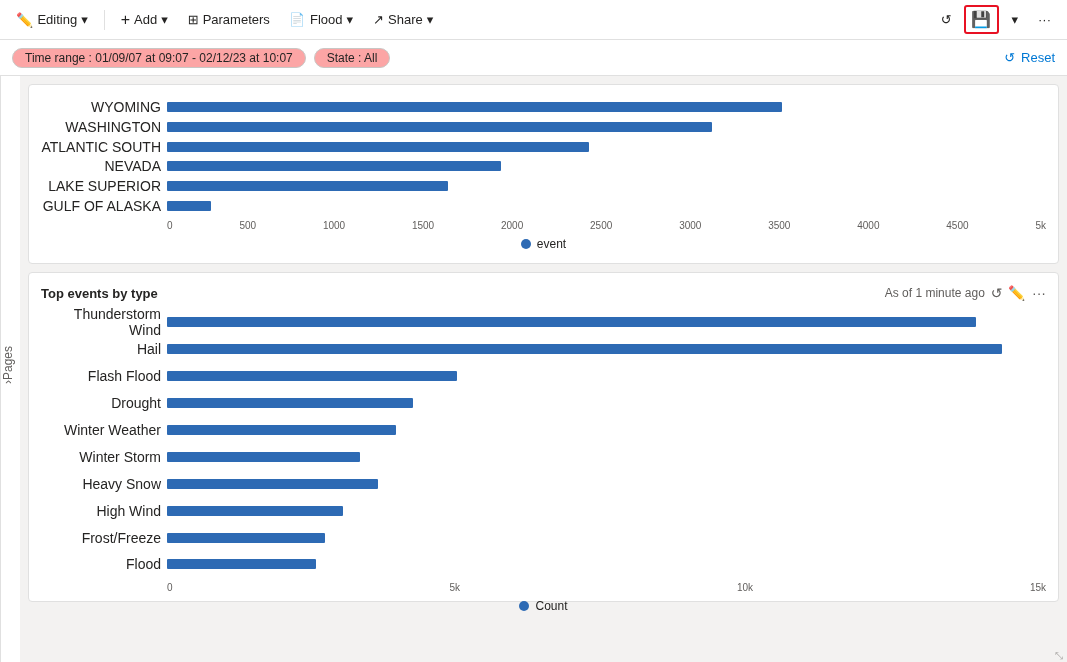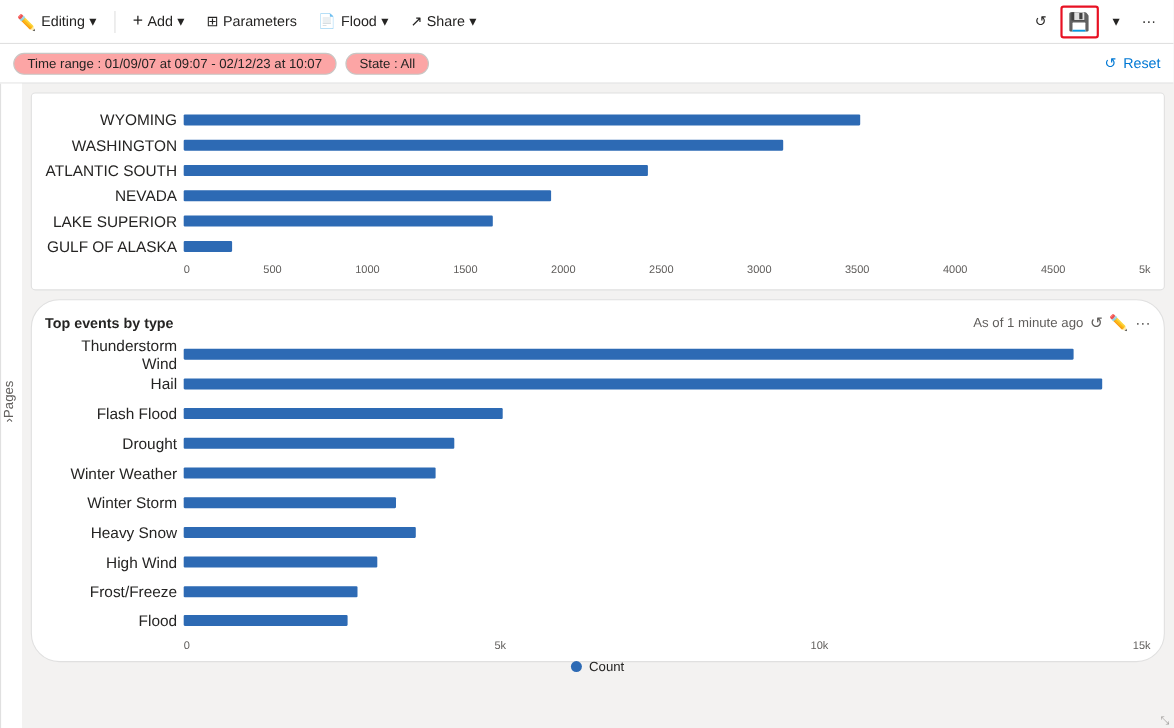--- a/index.html
+++ b/index.html
@@ -58,21 +58,21 @@
       display: flex; align-items: center; justify-content: space-between; margin-bottom: 8px;
     }
     .chart-title { font-size: 13px; font-weight: 600; color: #252423; }
     .chart-meta { font-size: 12px; color: #605e5c; display: flex; align-items: center; gap: 6px; }
     .chart-meta-icon { font-size: 14px; cursor: pointer; color: #605e5c; }
 
     
     .top-chart { height: 180px; overflow: hidden; }
 
     
-    .bottom-chart { height: 330px; border-radius: 26px; }
+    .bottom-chart { height: 330px; }
 
     
     .bar-chart-container { display: flex; flex-direction: column; height: 100%; }
     .bars-area { flex: 1; display: flex; flex-direction: column; justify-content: space-around; }
 
     .bar-row {
       display: flex; align-items: center; gap: 6px; height: 16px;
     }
     .bar-label {
       font-size: 14px; color: #252423; text-align: right; flex-shrink: 0;
@@ -208,20 +208,24 @@
             <span>1000</span>
             <span>1500</span>
             <span>2000</span>
             <span>2500</span>
             <span>3000</span>
             <span>3500</span>
             <span>4000</span>
             <span>4500</span>
             <span>5k</span>
           </div>
+        <div class="legend">
+          <div class="legend-dot"></div>
+          <span>event</span>
+        </div>
       </div>
     </div>
 
     <div class="chart-panel bottom-chart">
       <div class="chart-panel-header">
         <span class="chart-title">Top events by type</span>
         <div class="chart-meta">
           <span>As of 1 minute ago</span>
           <span class="chart-meta-icon">↺</span>
           <span class="chart-meta-icon">✏️</span>

